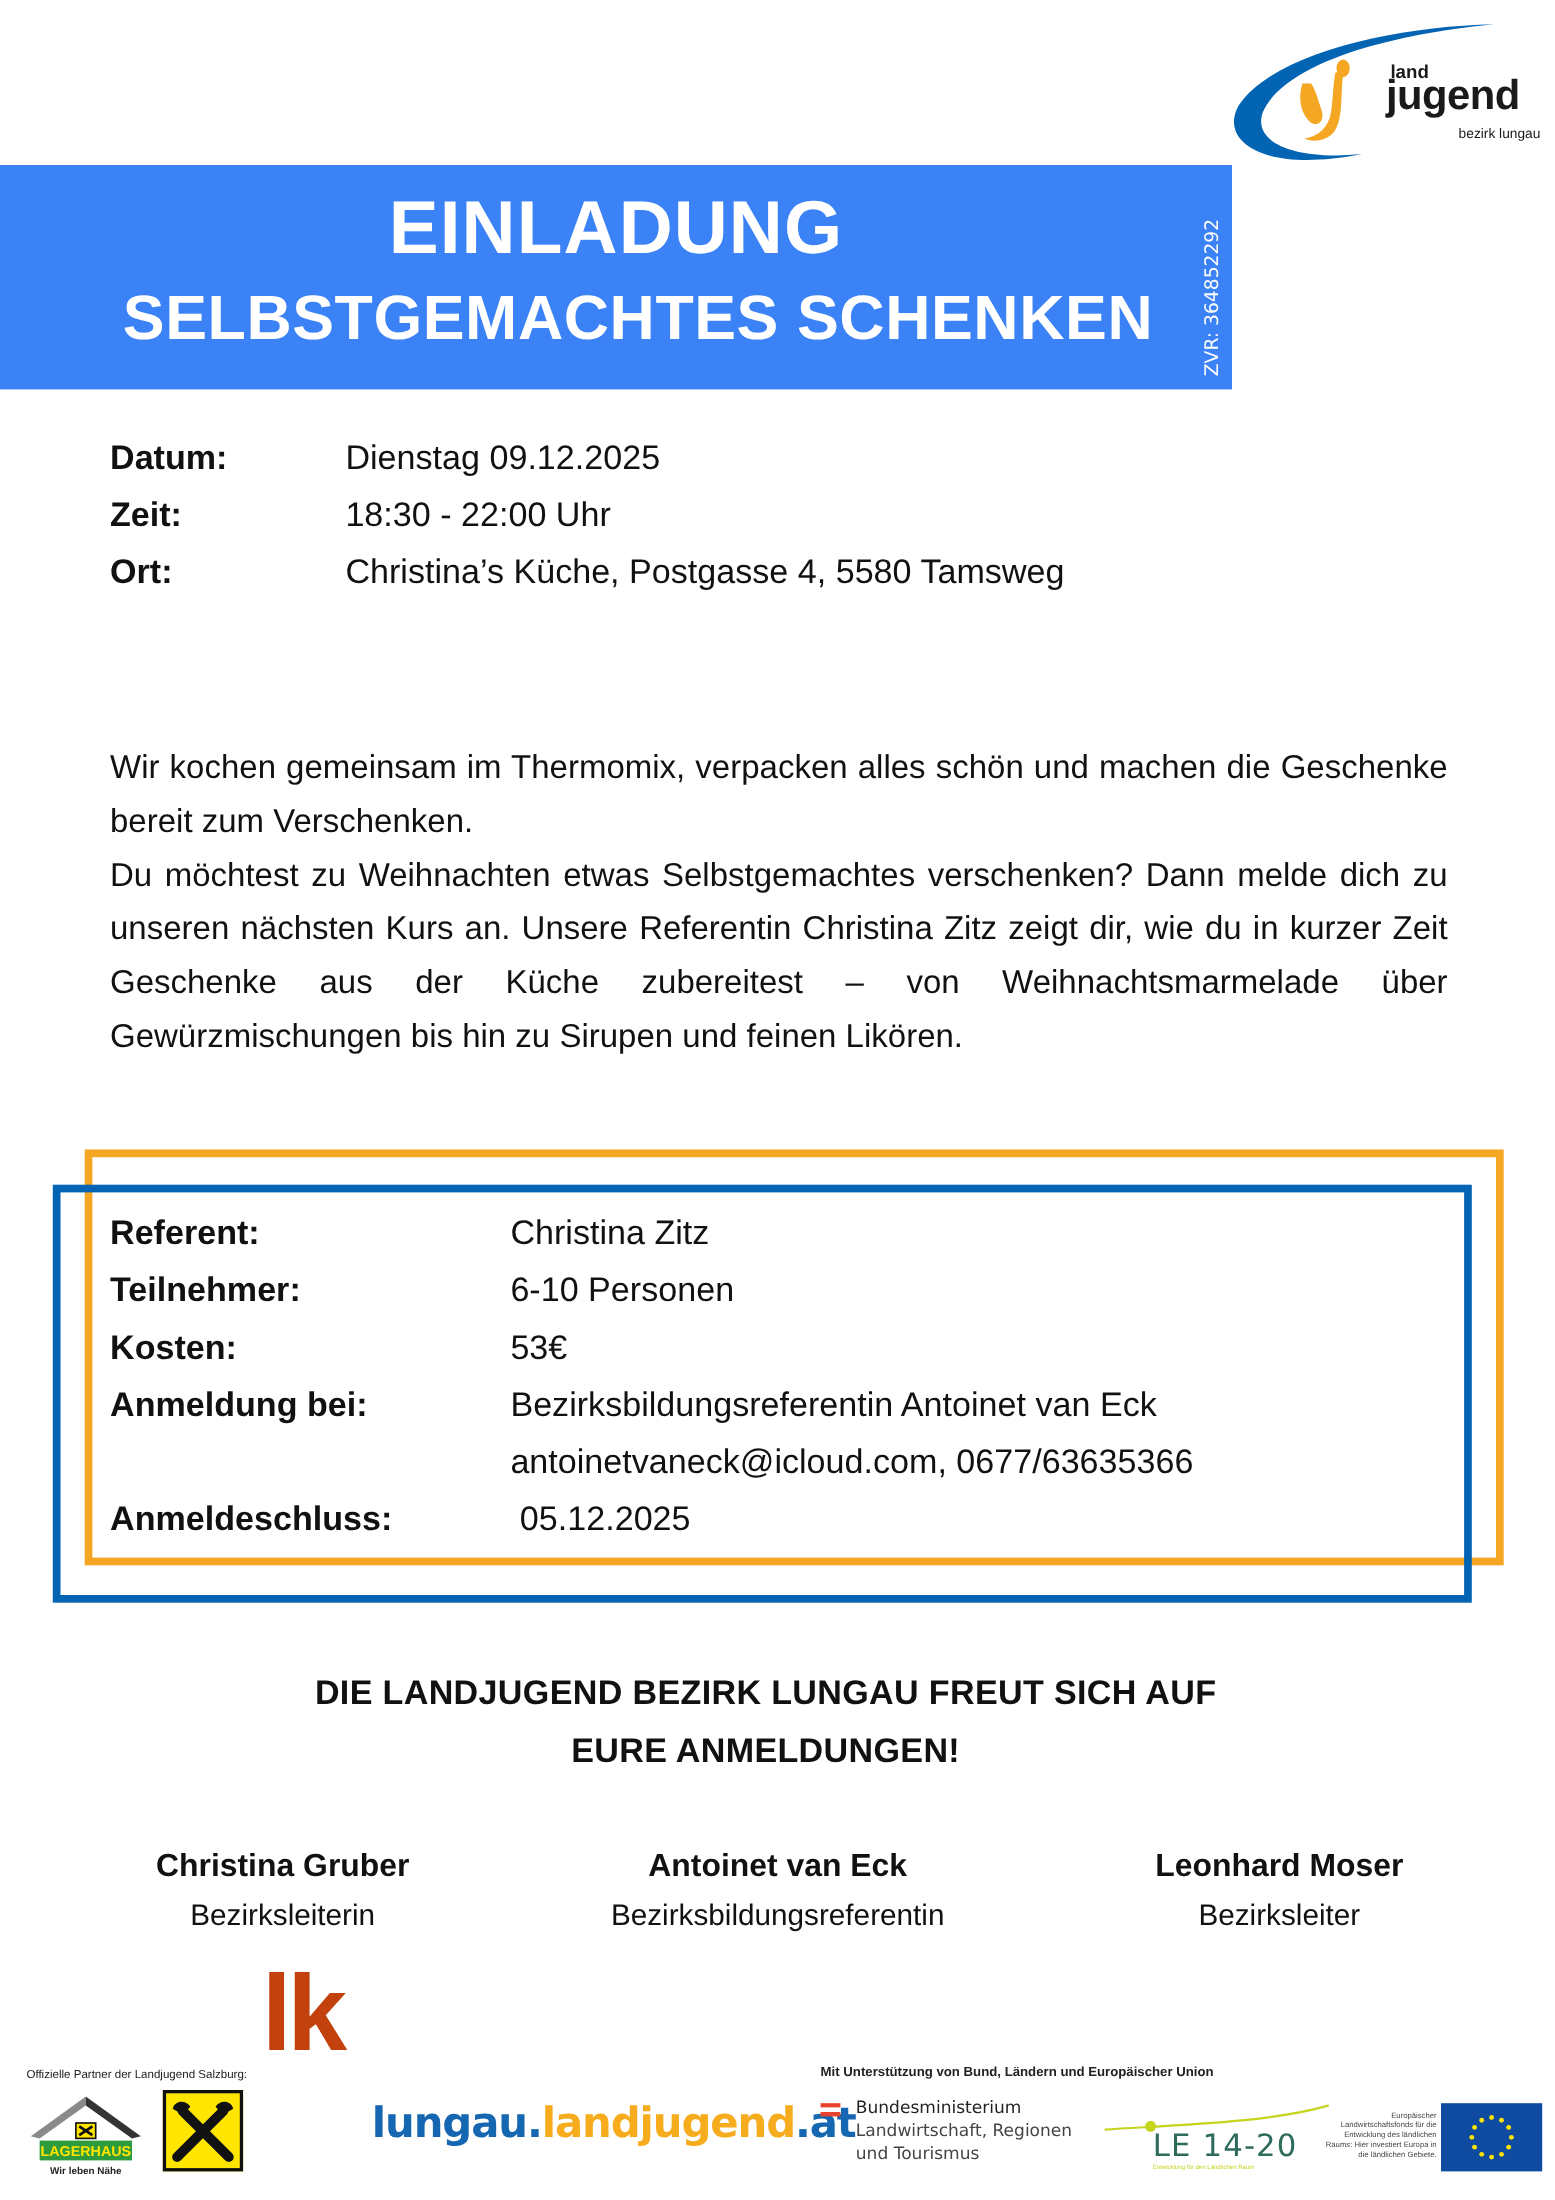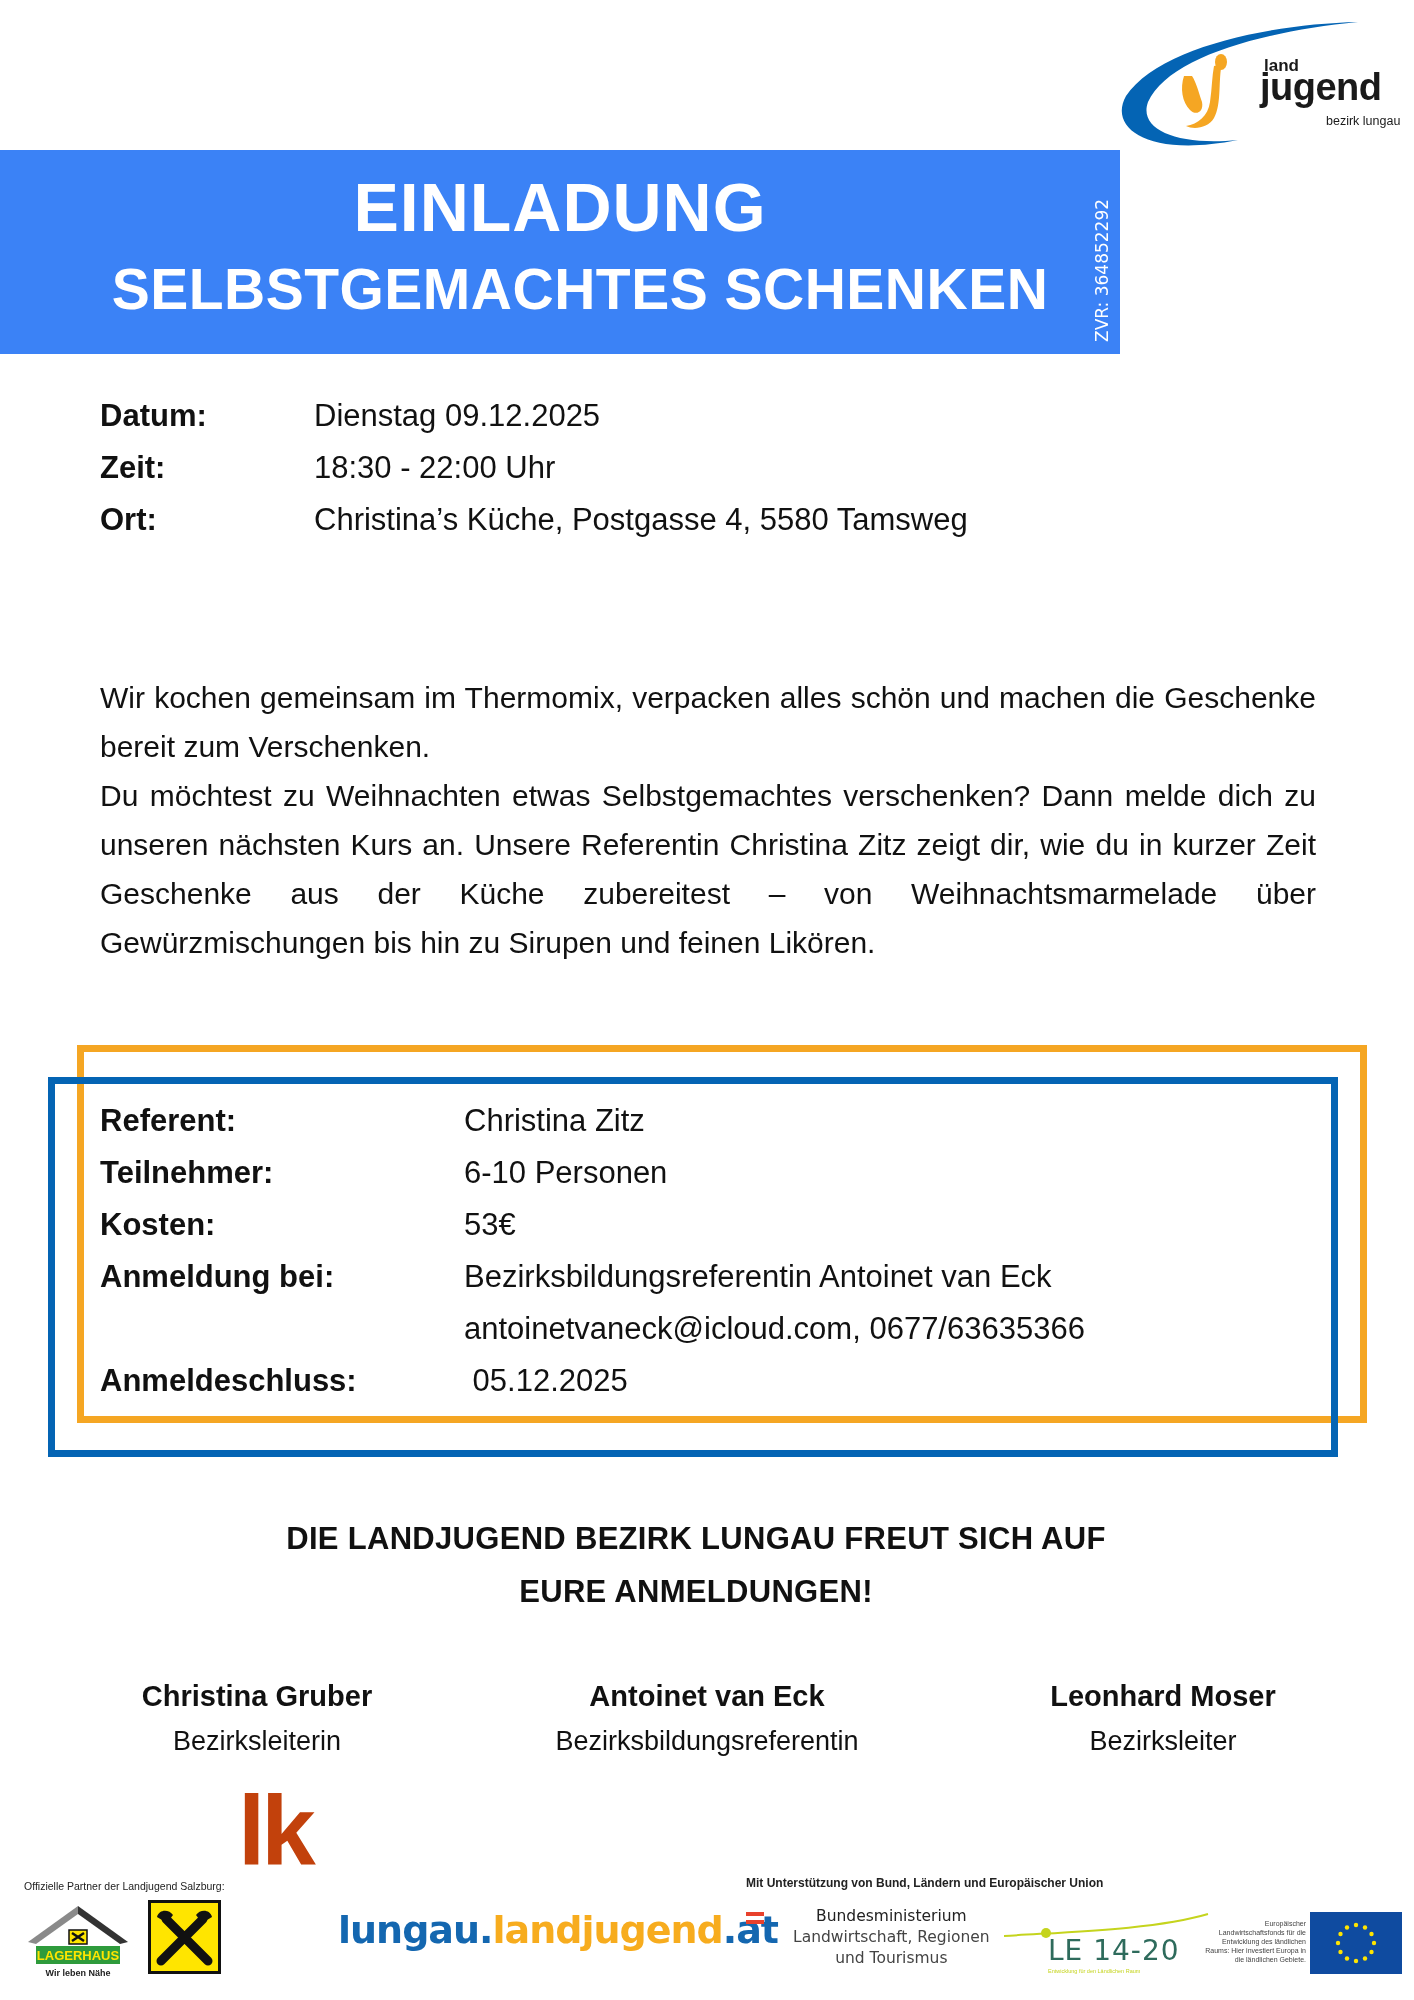--- a/index.html
+++ b/index.html
@@ -45,21 +45,21 @@
     .lk { position: absolute; left: 238px; top: 1780px; font-size: 98px; font-weight: 700; color: #c2410c; letter-spacing: -4px; line-height: 100px; font-family: Liberation Sans, sans-serif; }
     .url { position: absolute; left: 338px; top: 1908px; font-size: 38px; font-weight: 700; font-family: "DejaVu Sans", sans-serif; letter-spacing: -1px; }
     .url .b { color: #1467B0; }
     .url .o { color: #F7AC1E; }
 
     .support { position: absolute; left: 746px; top: 1876px; font-size: 12px; font-weight: 700; color: #222; font-family: Liberation Sans, sans-serif; }
     .bm { position: absolute; left: 746px; top: 1906px; }
     .bm .flag { position: absolute; left: 0; top: 6px; width: 18px; height: 12px; }
     .bm .flag span { display: block; height: 4px; background: #E8412C; }
     .bm .flag span.w { background: #fff; }
-    .bm .txt { position: absolute; left: 47px; top: 0; font-size: 15.5px; color: #444; line-height: 21px; white-space: nowrap; font-family: "DejaVu Sans", sans-serif; text-align: center; }
+    .bm .txt { position: absolute; left: 32px; top: 0; font-size: 15.5px; color: #444; line-height: 21px; white-space: nowrap; font-family: "DejaVu Sans", sans-serif; }
     .bm .txt .l1 { color: #222; }
 
     .le { position: absolute; left: 1004px; top: 1912px; width: 210px; height: 70px; }
     .le .main { position: absolute; left: 44px; top: 22px; font-size: 28px; color: #2E6B5C; font-weight: 400; font-family: "DejaVu Sans", sans-serif; letter-spacing: 1px; }
     .le .sub { position: absolute; left: 44px; top: 56px; font-size: 5.5px; color: #C5D41D; white-space: nowrap; }
 
     .eu-text { position: absolute; left: 1200px; top: 1919px; width: 106px; font-size: 7px; line-height: 9px; color: #444; text-align: right; }
     .eu-flag { position: absolute; left: 1310px; top: 1912px; width: 92px; height: 62px; background: #0F4BA0; }
   </style>
 </head>

